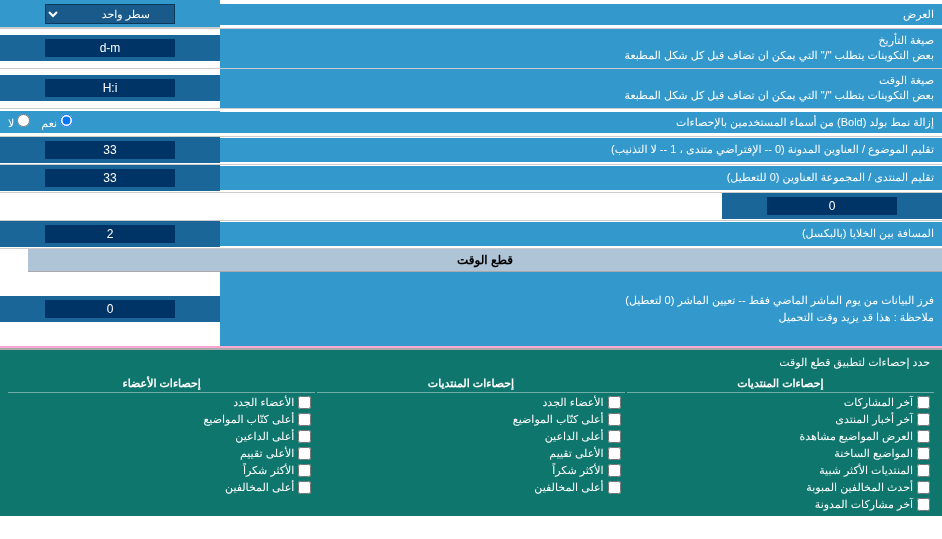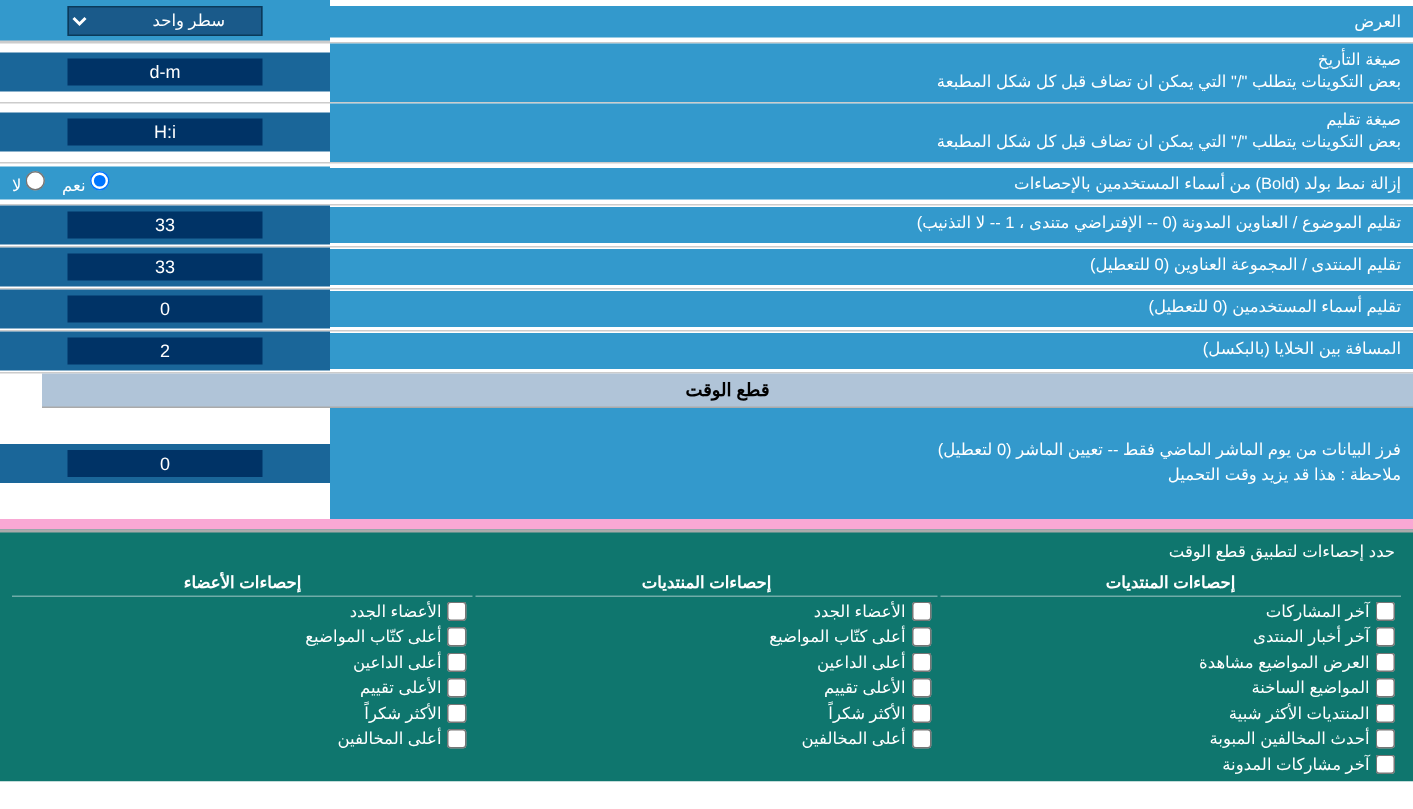--- a/index.html
+++ b/index.html
@@ -192,21 +192,21 @@
       text-align: center;
       font-size: 12px;
       padding: 2px 6px;
       width: 80px;
       direction: ltr;
     }
 
     .bottom-note-row {
       display: flex;
       align-items: center;
-      border-bottom: 7px solid #f9a8d4;
+      border-bottom: 2px solid #f9a8d4;
       min-height: 28px;
     }
 
     .bottom-note-row .label-area {
       flex: 1;
       background: #3399cc;
       color: #fff;
       text-align: right;
       padding: 4px 8px;
       font-size: 11px;
@@ -244,21 +244,21 @@
       <div style="white-space:pre-line">صيغة التأريخ
 بعض التكوينات يتطلب "/" التي يمكن ان تضاف قبل كل شكل المطبعة</div>
     </div>
     <div class="row-input">
       <input type="text" class="dark-input" value="d-m" style="width: 130px;">
     </div>
   </div>
 
   <div class="row">
     <div class="row-label">
-      <div style="white-space:pre-line">صيغة تقليم
+      <div style="white-space:pre-line">صيغة الوقت
 بعض التكوينات يتطلب "/" التي يمكن ان تضاف قبل كل شكل المطبعة</div>
     </div>
     <div class="row-input">
       <input type="text" class="dark-input" value="H:i" style="width: 130px;">
     </div>
   </div>
 
   <div class="radio-row">
     <div class="label-area">إزالة نمط بولد (Bold) من أسماء المستخدمين بالإحصاءات</div>
     <div class="radio-area">
@@ -281,21 +281,20 @@
   </div>
 
   <div class="row">
     <div class="row-label">تقليم المنتدى / المجموعة العناوين (0 للتعطيل)</div>
     <div class="row-input">
       <input type="text" class="dark-input" value="33" style="width: 130px;">
     </div>
   </div>
 
   <div class="row">
-    <div class="row-label">تقليم أسماء المستخدمين (0 للتعطيل)</div>
     <div class="row-input">
       <input type="text" class="dark-input" value="0" style="width: 130px;">
     </div>
   </div>
 
   <div class="row">
     <div class="row-label">المسافة بين الخلايا (بالبكسل)</div>
     <div class="row-input">
       <input type="text" class="dark-input" value="2" style="width: 130px;">
     </div>

